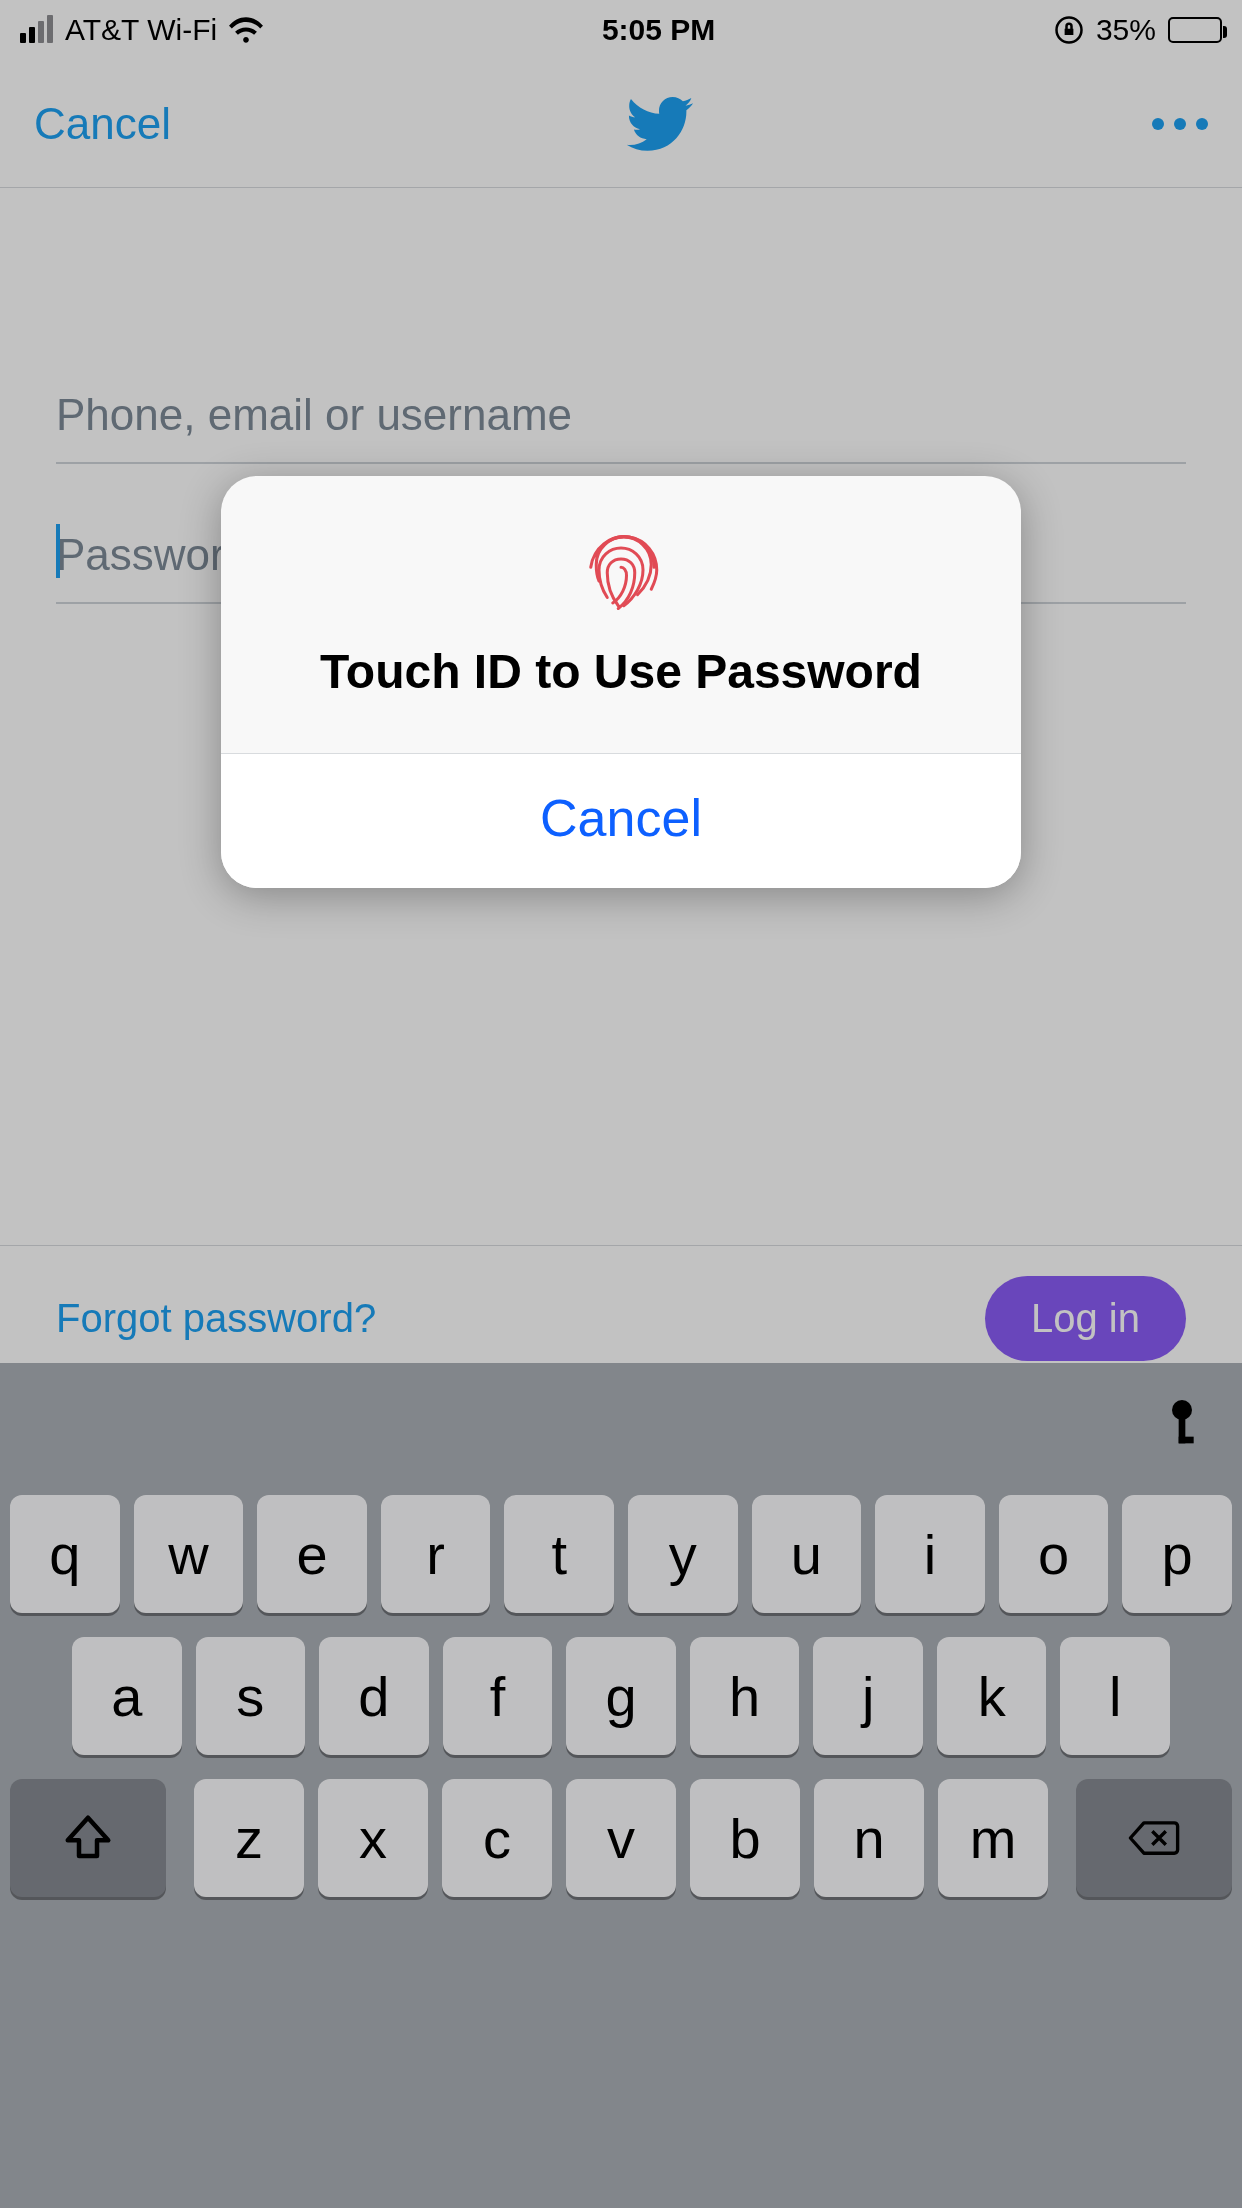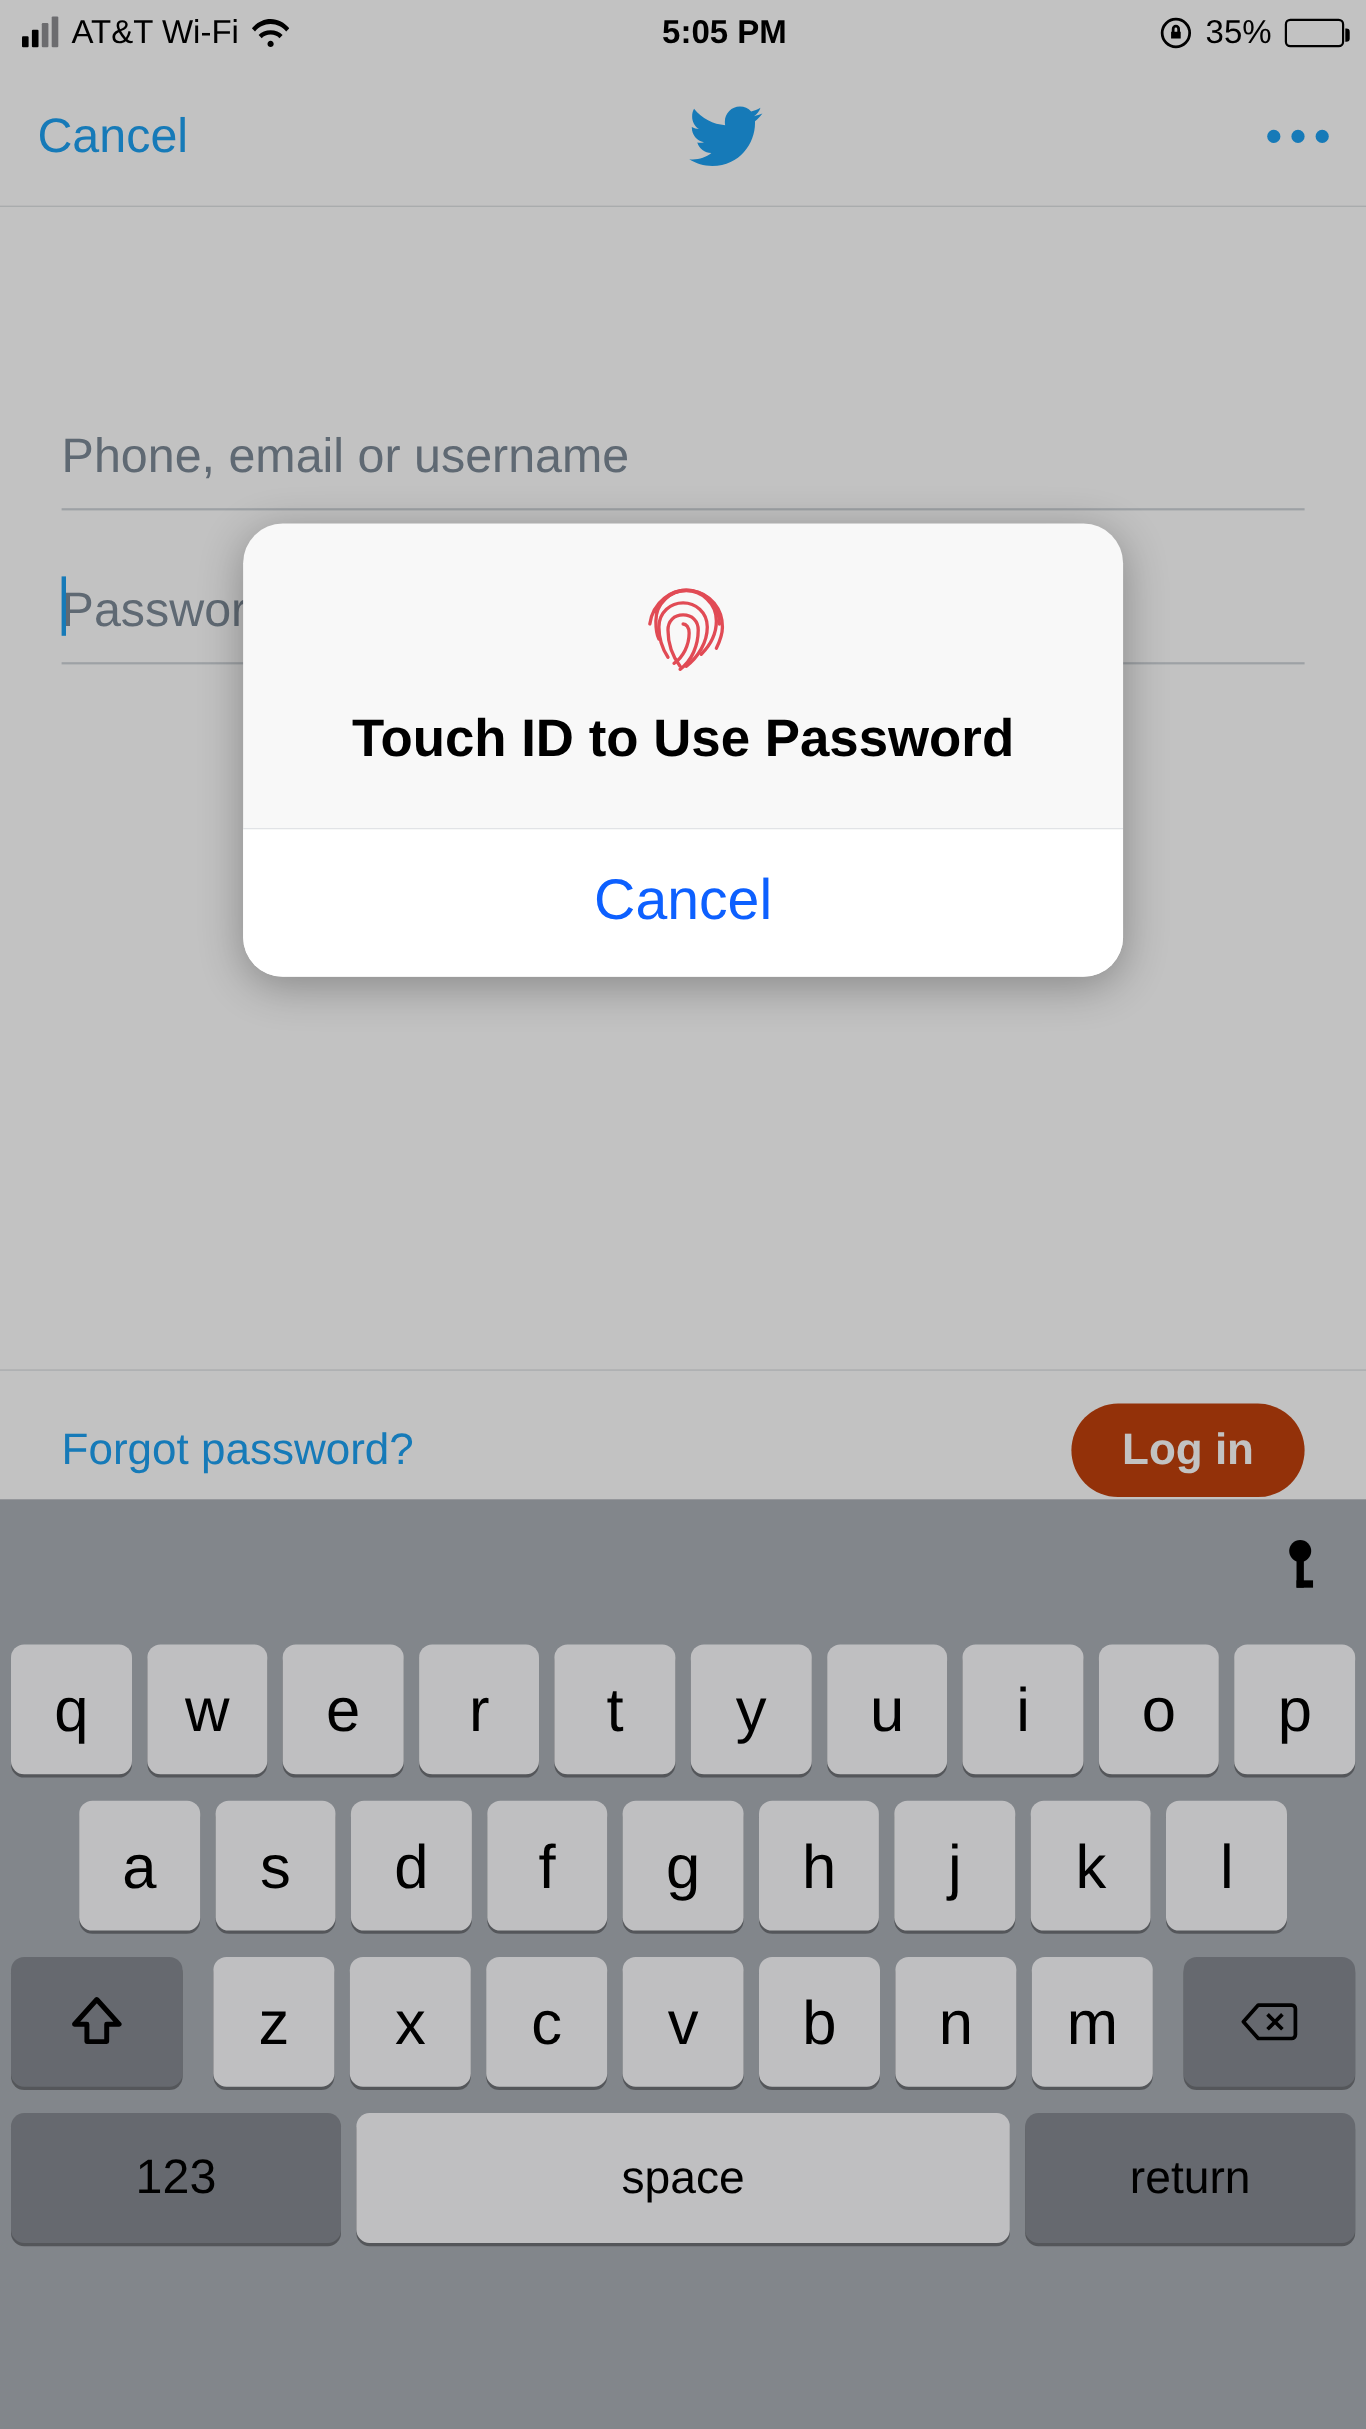--- a/index.html
+++ b/index.html
@@ -42,21 +42,21 @@
   .page-title { font-size: 68px; font-weight: 800; letter-spacing: -1px; }
   .field-wrap { margin-top: 120px; }
   .field { width: 100%; border: 0; border-bottom: 2px solid #cfd4d9; font-size: 44px; padding: 22px 0; background: transparent; outline: none; }
   .field::placeholder { color: #7d8a97; }
   .field.password { margin-top: 44px; position: relative; }
   .field.password .caret { position:absolute; left:0; top:16px; width:4px; height:54px; background:#1da1f2; }
 
   
   .footer-bar { position: absolute; left: 0; right: 0; top: 1245px; height: 146px; border-top: 1px solid #d8dbde; display: flex; align-items: center; justify-content: space-between; padding: 0 56px; background: #fff; }
   .forgot { color: #1da1f2; font-size: 40px; }
-  .login-btn { background: #c2410c; color: #fff; font-size: 40px; font-weight: 700; padding: 20px 46px; border-radius: 999px; border: 0; }
+  .login-btn { background: #8b5cf6; color: #fff; font-size: 40px; font-weight: 400; padding: 20px 46px; border-radius: 999px; border: 0; }
 
   
   .keyboard { position: absolute; left: 0; right: 0; bottom: 0; top: 1363px; background: #abb0b7; padding: 16px 10px 18px 10px; display: flex; flex-direction: column; gap: 24px; }
   .kb-suggest { height: 92px; display: flex; align-items: center; justify-content: flex-end; padding-right: 30px; }
   .kb-key-icon { width: 40px; height: 50px; }
   .kb-row { display: flex; gap: 14px; justify-content: center; }
   .key { flex: 1; background: #fcfcfe; border-radius: 12px; box-shadow: 0 3px 0 rgba(0,0,0,0.35); height: 118px; display: flex; align-items: center; justify-content: center; font-size: 56px; color: #000; }
   .kb-row.row2 { padding: 0 62px; }
   .key.fn { background: #878b92; flex: 0 0 156px; }
   .key.fn svg { width: 54px; height: 54px; }
@@ -173,25 +173,20 @@
         <div class="key">n</div>
         <div class="key">m</div>
       </div>
     <div class="key fn">
       <svg viewBox="0 0 32 24">
           <path d="M10 3h18a2 2 0 012 2v14a2 2 0 01-2 2H10l-8-9 8-9z" fill="none" stroke="#000" stroke-width="2" stroke-linejoin="round"></path>
           <path d="M15 8l8 8M23 8l-8 8" stroke="#000" stroke-width="2"></path>
         </svg>
     </div>
   </div>
-  <div class="kb-row row4">
-    <div class="key k123">123</div>
-    <div class="key space">space</div>
-    <div class="key return">return</div>
-  </div>
 </div>
 
 <div class="dim"></div>
 
 <div class="modal">
   <div class="modal-body">
     <svg class="fp-icon" viewBox="0 0 64 64">
       <g fill="none" stroke="#e14b55" stroke-width="2.2" stroke-linecap="round">
         <path d="M14 22c4-10 14-16 24-14 10 2 18 10 18 22"></path>
         <path d="M10 30c2-14 14-24 28-22 12 2 20 12 20 24 0 6-2 10-4 14"></path>

